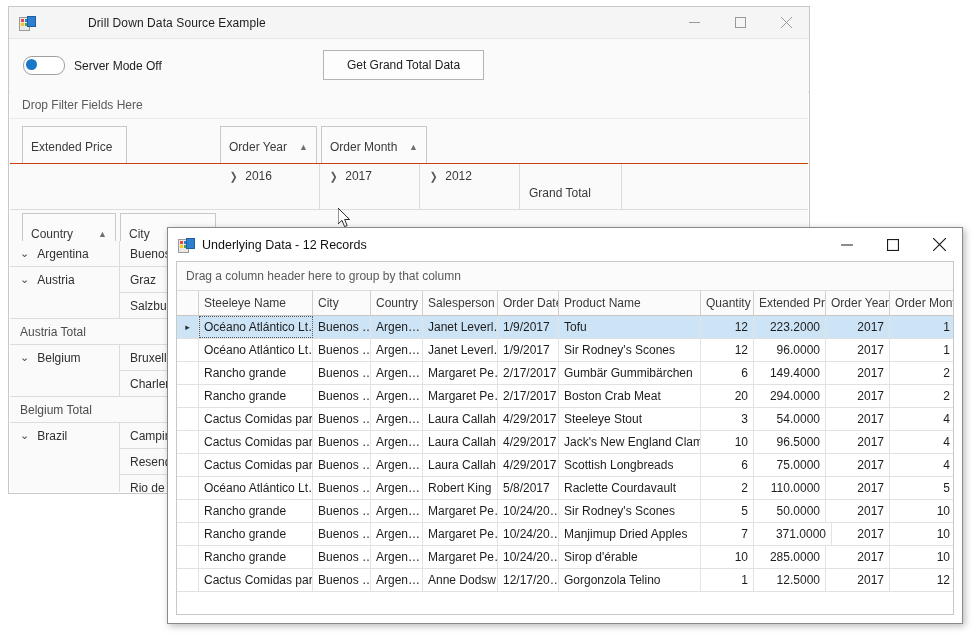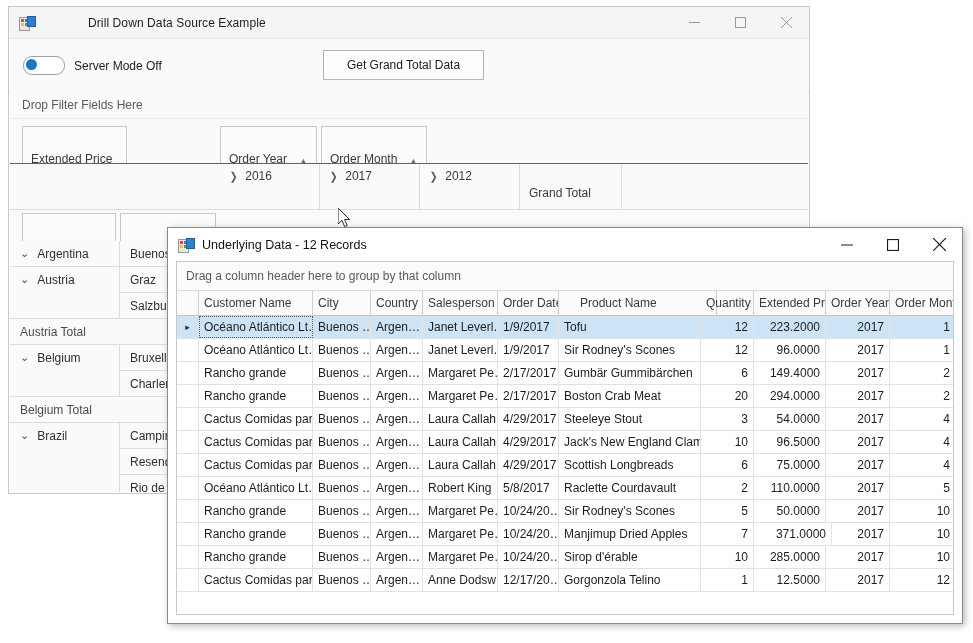--- a/index.html
+++ b/index.html
@@ -68,21 +68,21 @@
   .pivot { position:absolute; left:1px; top:85px; right:1px; bottom:1px; background:#ffffff; overflow:hidden; }
   .drop-filter {
     height: 26px; line-height: 26px; padding-left: 12px;
     font-size: 12px; color: #5a5a5a; background:#fafafa;
     border-bottom: 1px solid #e9e9e9;
   }
   .pv-headers { position:relative; height: 44px; background:#fafafa; }
   .fieldbox {
     position:absolute; height: 41px; background: #fbfbfb;
     border: 1px solid #c8c8c8; font-size: 12px; color:#3a3a3a;
-    display:flex; align-items:flex-end; padding: 0 8px; box-sizing:border-box;
+    display:flex; align-items:center; padding: 0 8px; box-sizing:border-box;
   }
   .fieldbox .sort { margin-left:auto; font-size: 9px; color:#6f6f6f; padding-left:10px;}
   .pv-colheaders { position: relative; height: 45px; background:#fafafa; border-top:1px solid #c2410c;}
   .colcell {
     position:absolute; top:0; height: 45px; box-sizing:border-box;
     border-right: 1px solid #dcdcdc; font-size:12px; color:#3a3a3a;
     padding: 5px 0 0 9px;
   }
   .colcell .exp { color:#5a5a5a; font-size:11px; margin-right:7px; display:inline-block; transform: scaleX(.85);}
   .colcell.gt { padding-top: 22px; }
@@ -354,26 +354,26 @@
             </svg>
         </span>
       </span>
     </div>
 
     <div class="dlg-body">
       <div class="group-panel">Drag a column header here to group by that column</div>
 
       <div class="grid-head">
         <div class="hcell" style="left:0; width:22px;"></div>
-        <div class="hcell" style="left:22px; width:114px;">Customer Name</div>
+        <div class="hcell" style="left:22px; width:114px;">Steeleye Name</div>
         <div class="hcell" style="left:136px; width:58px;">City</div>
         <div class="hcell" style="left:194px; width:52px;">Country</div>
         <div class="hcell" style="left:246px; width:75px;">Salesperson</div>
         <div class="hcell" style="left:321px; width:61px;">Order Date</div>
-        <div class="hcell" style="left:382px; width:142px;margin-left:16px;">Product Name</div>
+        <div class="hcell" style="left:382px; width:142px;">Product Name</div>
         <div class="hcell num" style="left:524px; width:53px; justify-content:flex-start;">Quantity</div>
         <div class="hcell" style="left:577px; width:72px;">Extended Pri…</div>
         <div class="hcell" style="left:649px; width:64px;">Order Year</div>
         <div class="hcell" style="left:713px; width:65px; border-right:none;">Order Month</div>
       </div>
 
       <div class="grid-rows" id="grid-rows">
           <div class="grow sel" style="top: 0px;">
             <div class="gcell ind" style="left: 0px; width: 22px;">▸</div>
             <div class="gcell first" style="left: 22px; width: 114px;">Océano Atlántico Lt…</div>

